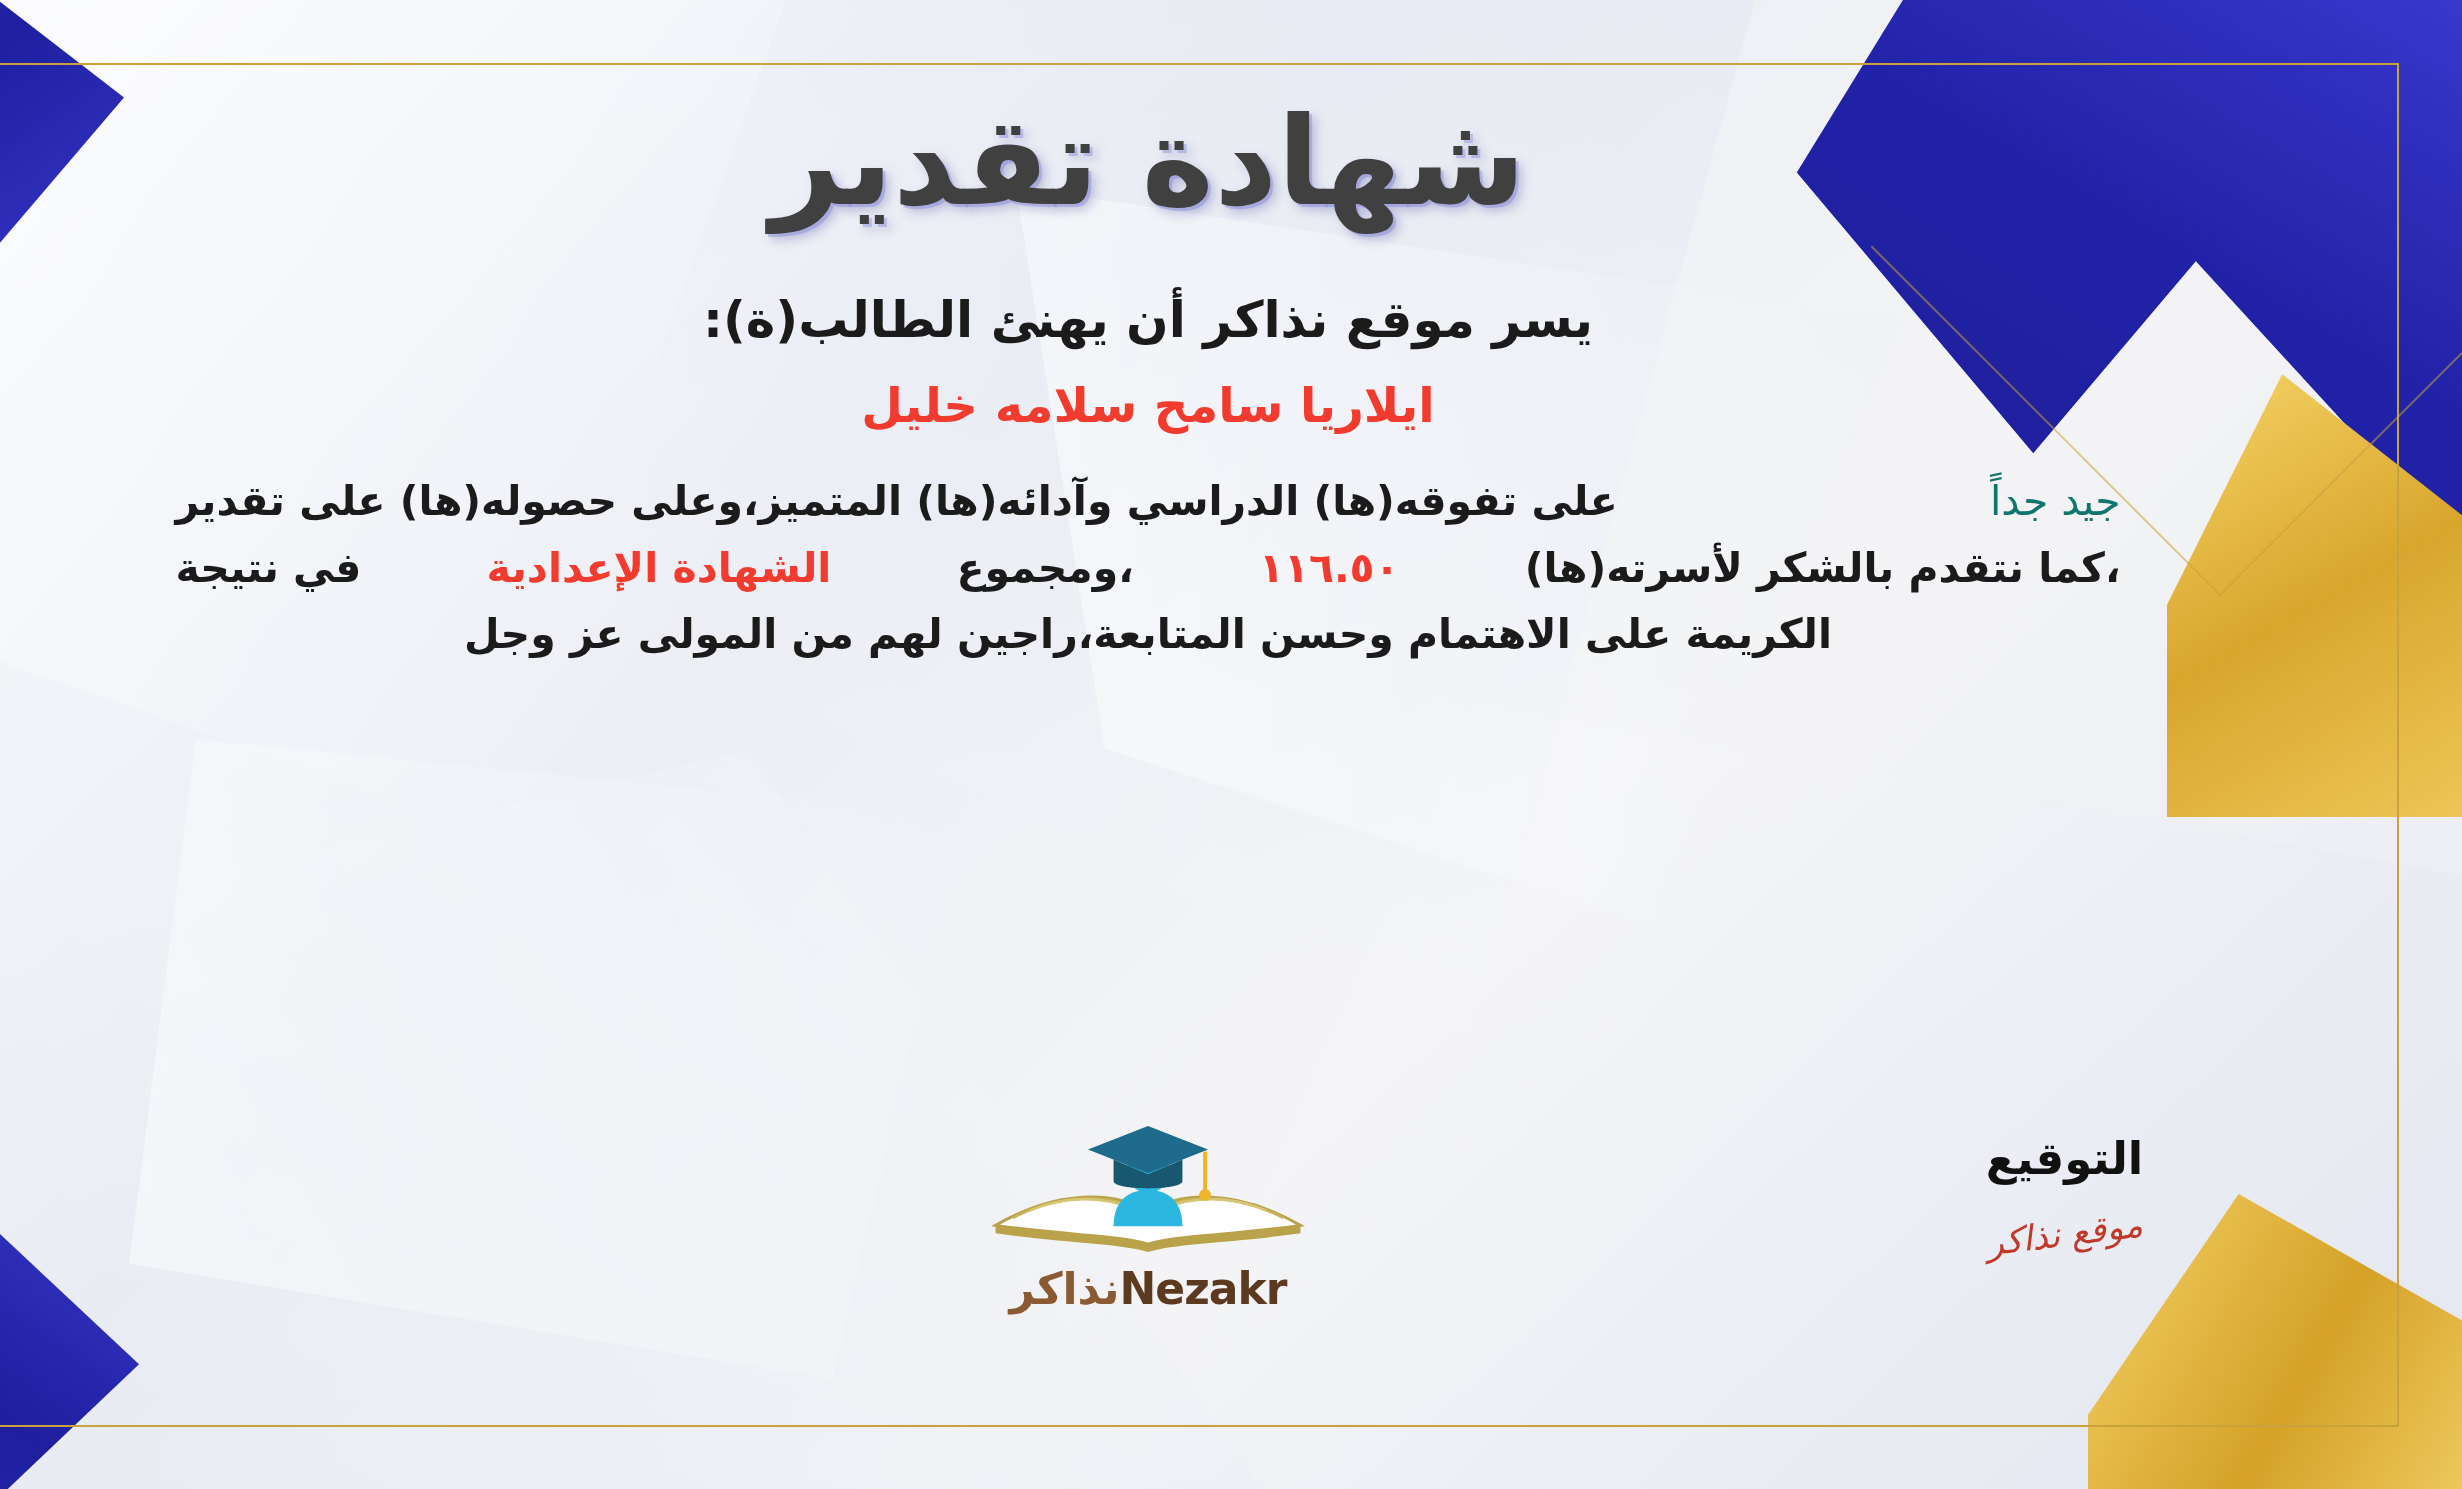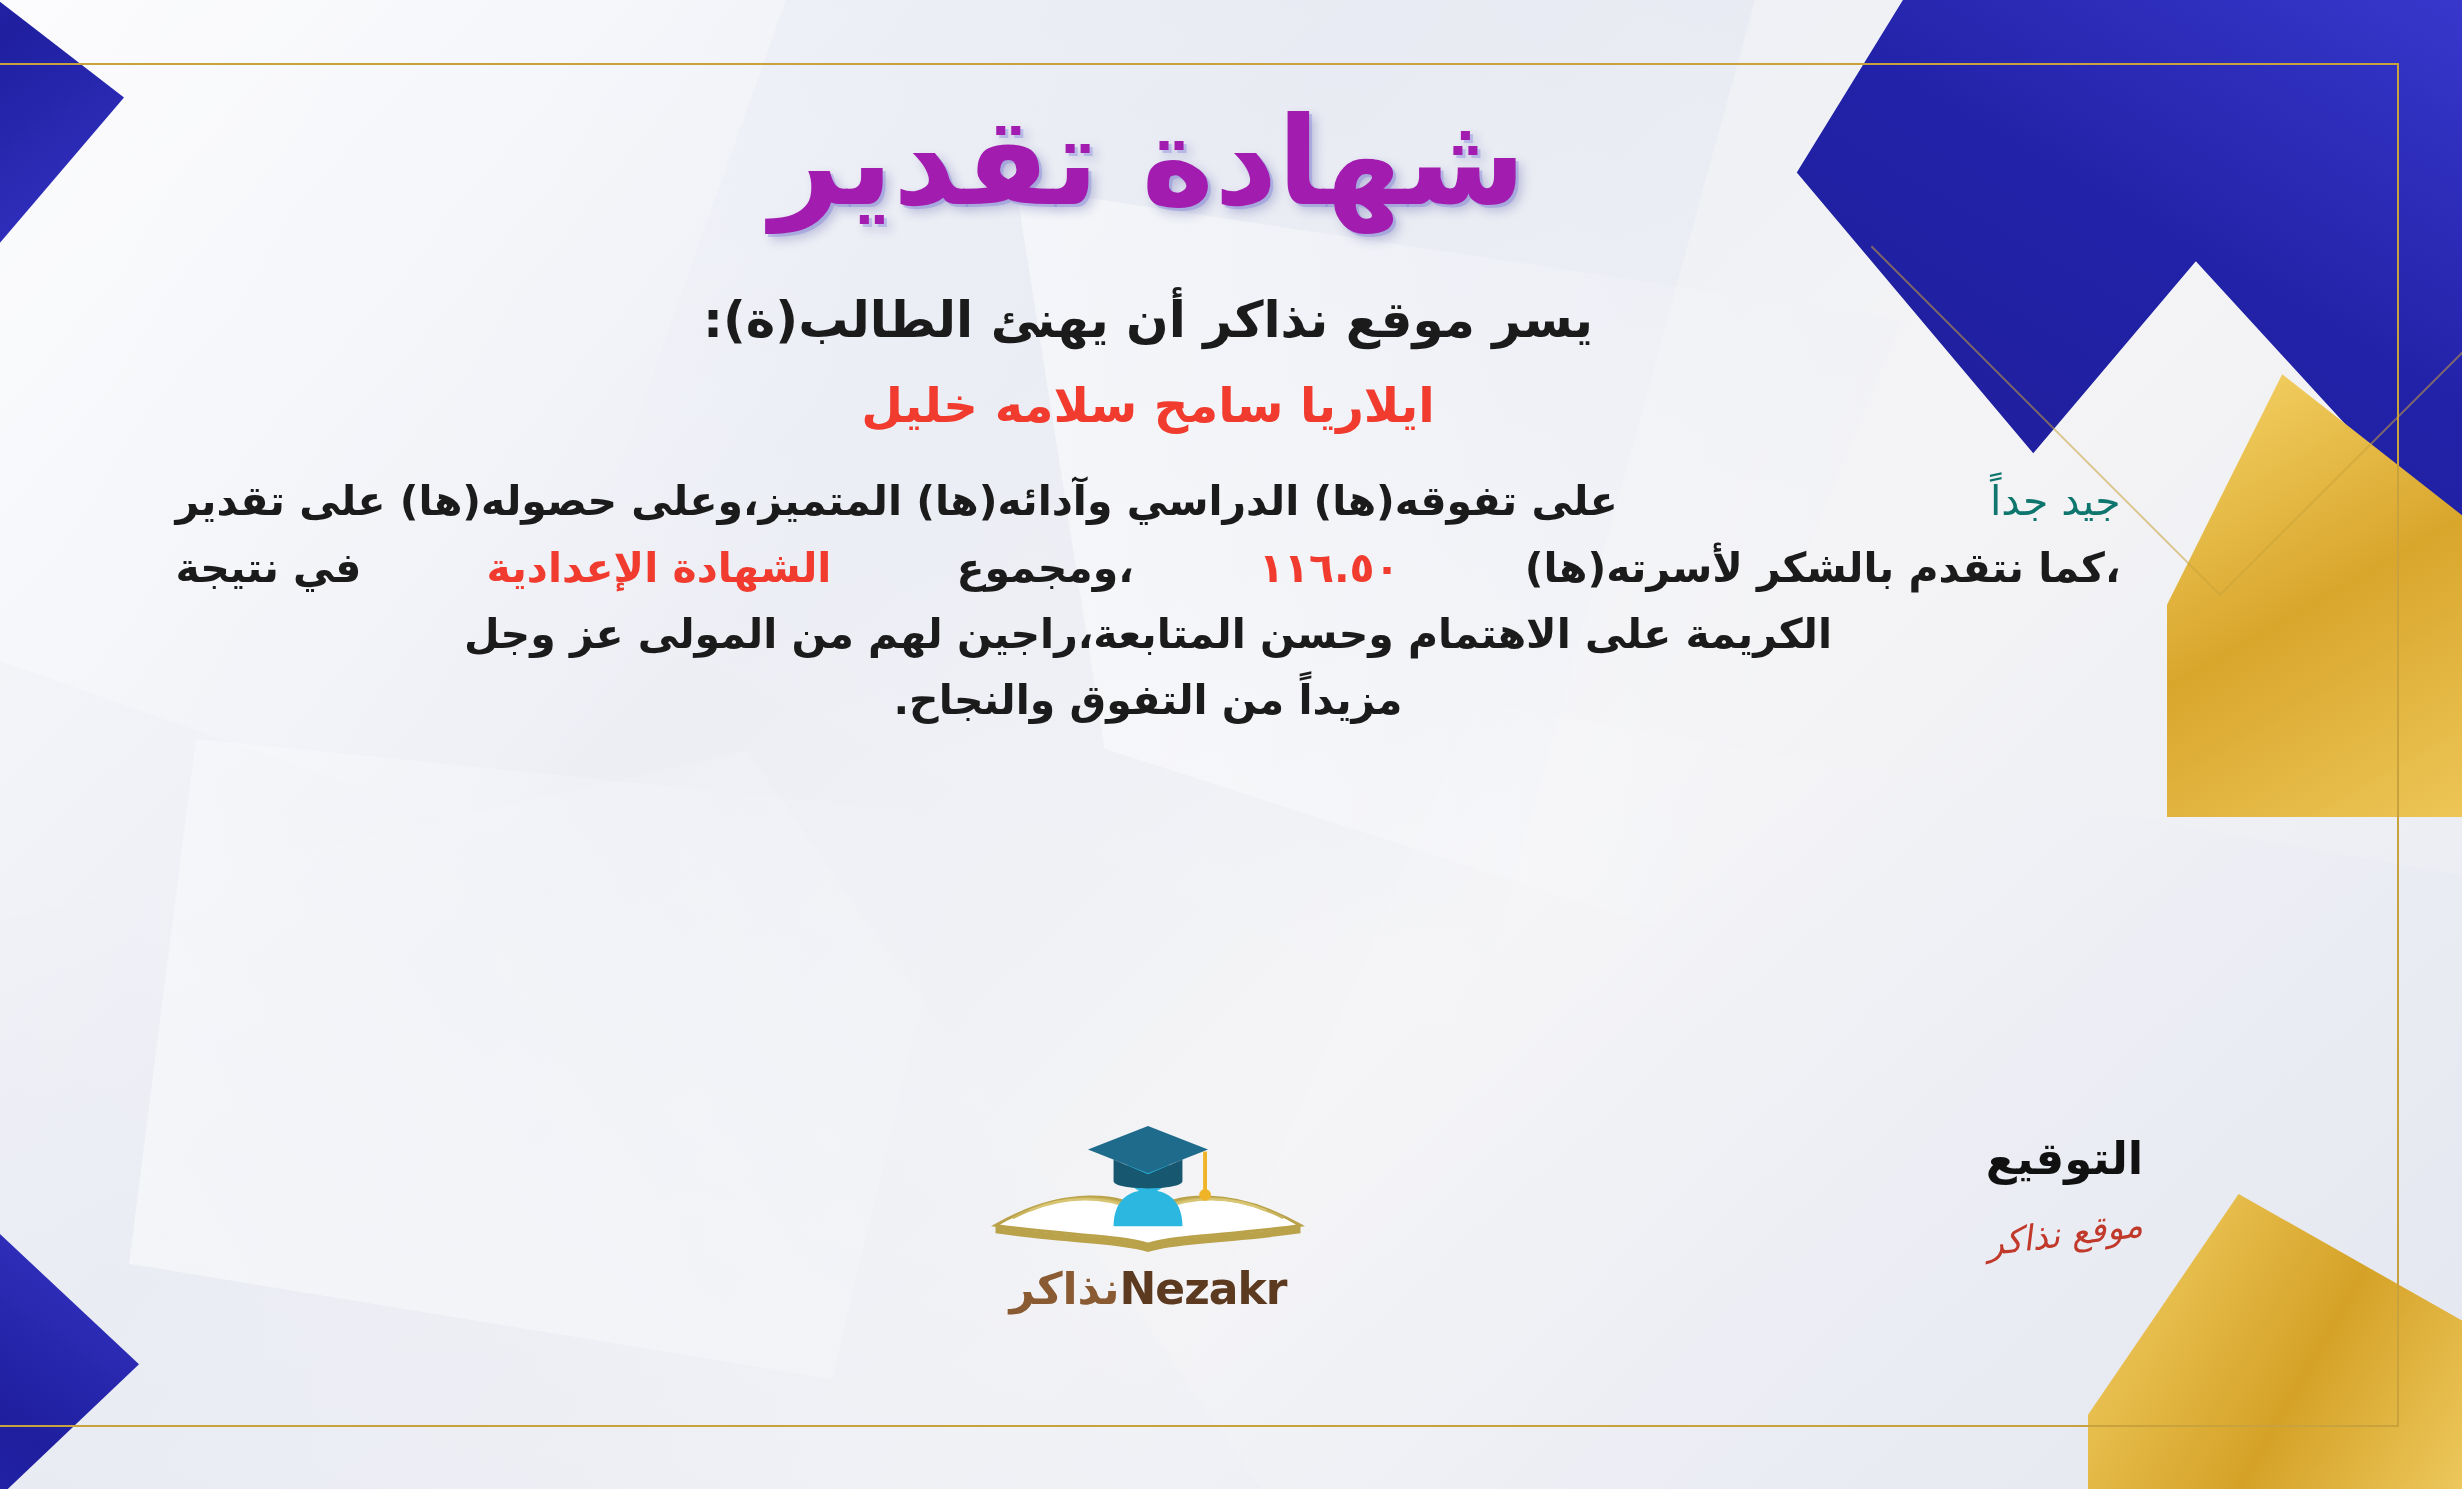--- a/index.html
+++ b/index.html
@@ -148,21 +148,21 @@
     align-items: center;
     padding: 19.7px 89px 0 89px;
     box-sizing: border-box;
   }
 
   .title {
     margin-top: 14.8px;
     font-family: "DejaVu Sans", "Liberation Sans", sans-serif;
     font-size: 123px;
     font-weight: bold;
-    color: #a21caf;
+    color: #404040;
     letter-spacing: -3px;
     text-shadow:
        3px 3px 0 rgba(120,120,220,0.35),
       5.9px 5.9px 10.8px rgba(40,40,140,0.25);
     line-height: 1.05;
     white-space: nowrap;
   }
 
   .intro {
     margin-top: 64px;
@@ -302,21 +302,20 @@
         <span>على تفوقه(ها) الدراسي وآدائه(ها) المتميز،وعلى حصوله(ها) على تقدير</span>
       </div>
       <div class="body-line line-justify">
         <span>،كما نتقدم بالشكر لأسرته(ها)</span>
         <span class="num">١١٦.٥٠</span>
         <span>،ومجموع</span>
         <span class="hl">الشهادة الإعدادية</span>
         <span>في نتيجة</span>
       </div>
       <div class="body-line">الكريمة على الاهتمام وحسن المتابعة،راجين لهم من المولى عز وجل</div>
-      <div class="body-line">مزيداً من التفوق والنجاح.</div>
     </div>
 
     <div class="footer">
 
       <div class="signature-block">
         <div class="sig-label">التوقيع</div>
         <div class="sig-script">موقع نذاكر</div>
       </div>
 
       <div class="logo-block">

